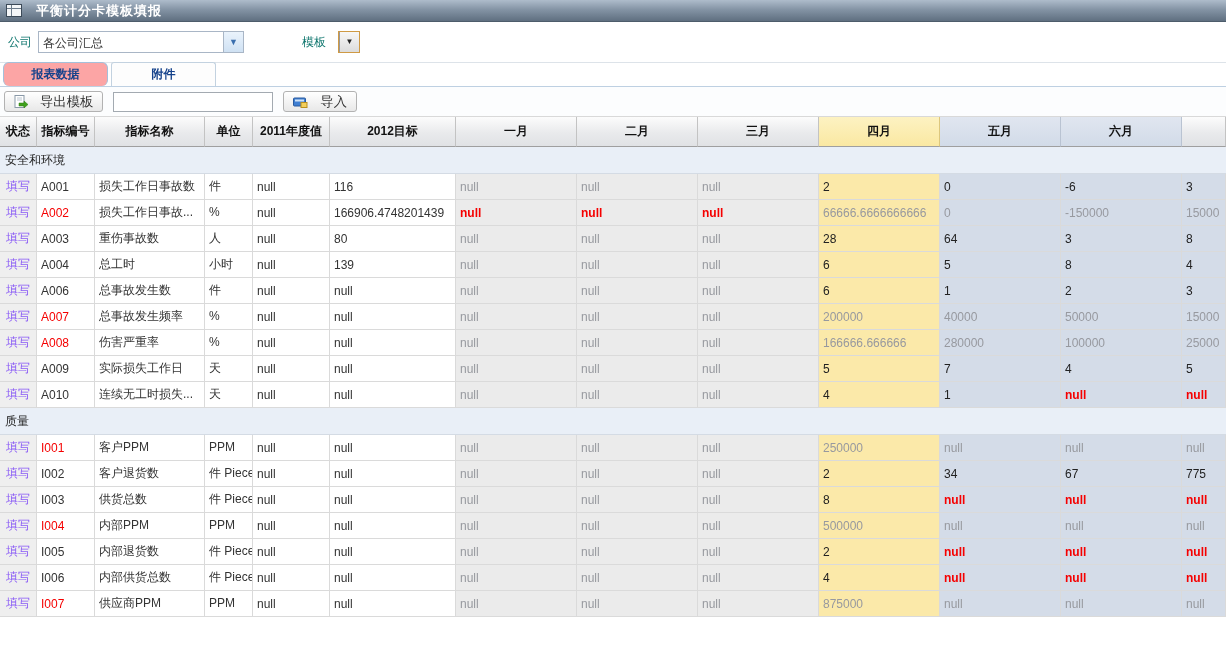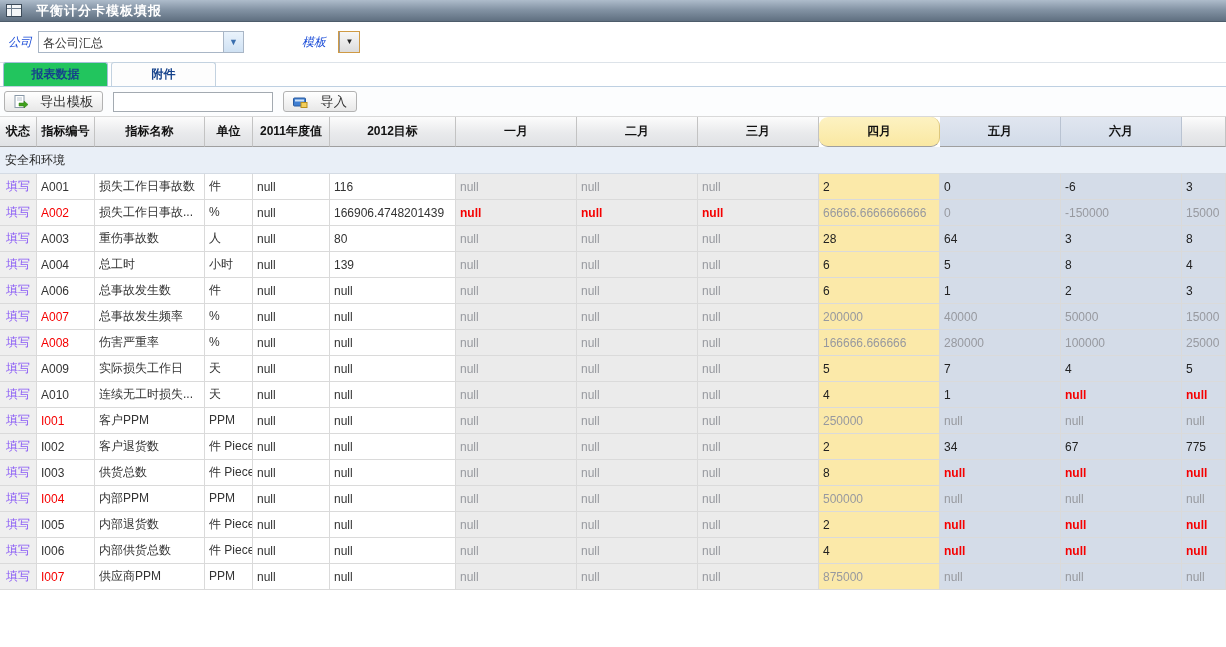--- a/index.html
+++ b/index.html
@@ -12,21 +12,21 @@
     height:21px;display:flex;align-items:center;gap:14px;padding:0 6px;
     background:linear-gradient(#aebccb,#8494a5 45%,#5f6f80);
     border-bottom:1px solid #4d5c6b;
   }
   .titlebar .win-title{color:#fff;font-weight:bold;font-size:13px;letter-spacing:1px;}
   .grid-icon{width:14px;height:11px;background:#f4f6f8;border:1px solid #3c4a58;position:relative;}
   .grid-icon:before{content:"";position:absolute;left:0;right:0;top:3px;border-top:1px solid #6c7b8a;}
   .grid-icon:after{content:"";position:absolute;top:0;bottom:0;left:4px;border-left:1px solid #6c7b8a;}
   
   .querybar{height:40px;display:flex;align-items:center;padding-left:8px;background:#fff;}
-  .field-label{margin-right:6px;color:#1d4ed8;font-style:italic;}
+  .field-label{margin-right:6px;color:#0f766e;}
   .combo{display:flex;height:22px;border:1px solid #a9b6c6;box-sizing:border-box;}
   .combo .combo-text{width:176px;padding:3px 4px 0 4px;background:#fff;overflow:hidden;white-space:nowrap;}
   .combo .trigger{
     width:19px;display:flex;align-items:center;justify-content:center;
     background:linear-gradient(#eaf3fc,#cfe1f3);border-left:1px solid #a9b6c6;
     color:#3a6fae;font-size:9px;line-height:1;
   }
   .combo.template{border:1px solid #cf9a45;margin-left:6px;}
   .combo.template .combo-text{width:176px;padding:3px 2px 0 2px;}
   .combo.template .sel{background:#2e72d2;color:#fff;padding:0 1px;}
@@ -36,40 +36,40 @@
   .spacer28{width:58px;}
   
   .tabstrip{
     height:25px;display:flex;align-items:flex-end;gap:3px;padding-left:3px;
     border-top:1px solid #dde3e9;border-bottom:1px solid #bed0e2;background:#fff;box-sizing:border-box;
   }
   .tab{
     width:103px;height:23px;line-height:23px;text-align:center;font-weight:bold;color:#15428b;
     border:1px solid #c3d2e0;border-bottom:none;border-radius:3px 3px 0 0;background:#fdfdfd;cursor:pointer;
   }
-  .tab.active{background:#22c55e;border-color:#a4c0da;}
+  .tab.active{background:#fca5a5;border-color:#a4c0da;border-radius:6px;}
   
   .btnbar{
     height:30px;display:flex;align-items:center;gap:10px;padding-left:4px;
     background:#fcfdfe;border-bottom:1px solid #d9d9d9;box-sizing:border-box;
   }
   .btn{
     display:inline-flex;align-items:center;gap:12px;height:21px;padding:0 9px;
     border:1px solid #b2b2b2;border-radius:3px;background:linear-gradient(#ffffff,#e8e8e8);
     color:#333;cursor:pointer;white-space:nowrap;
   }
   .file-input{width:152px;height:18px;border:1px solid #a3aab1;font-size:12px;padding:0 3px;}
   
   table.grid{border-collapse:separate;border-spacing:0;table-layout:fixed;width:1226px;}
   table.grid th{
     height:29px;padding:0 2px;font-size:12px;font-weight:bold;color:#111;text-align:center;
     background:linear-gradient(#fcfcfc,#e9eaec 55%,#e0e2e5);
     border-right:1px solid #c3c3c3;border-bottom:1px solid #9f9f9f;overflow:hidden;white-space:nowrap;
   }
-  table.grid th.h-current{background:linear-gradient(#fdf2c2,#fae8a2);border-right-color:#ddc77d;border-radius:9px;}
+  table.grid th.h-current{background:linear-gradient(#fdf2c2,#fae8a2);border-right-color:#ddc77d;}
   table.grid th.h-future{background:linear-gradient(#e0e6f0,#d2dbe8);border-right-color:#b9c3d2;}
   table.grid td{
     height:25px;padding:0 4px;border-right:1px solid #dadada;border-bottom:1px solid #dadada;
     overflow:hidden;white-space:nowrap;color:#333;
   }
   td.status{background:#efefef;text-align:center;padding:0;}
   .fill-link{color:#8b5cf6;cursor:pointer;}
   td.code{color:#2c3a50;}
   td.code.red{color:#f50000;}
   td.unit{white-space:pre-line;line-height:13px;padding-top:2px;padding-bottom:2px;height:auto;min-height:25px;}
@@ -300,20 +300,23 @@
         <td>null</td>
         <td>null</td>
         <td class="m past"><span class="v-muted">null</span></td>
         <td class="m past"><span class="v-muted">null</span></td>
         <td class="m past"><span class="v-muted">null</span></td>
         <td class="m current"><span class="v-dark">4</span></td>
         <td class="m future"><span class="v-dark">1</span></td>
         <td class="m future"><span class="v-red">null</span></td>
         <td class="m future"><span class="v-red">null</span></td>
       </tr>
+      <tr class="section">
+        <td colspan="13">质量</td>
+      </tr>
       <tr>
         <td class="status"><span class="fill-link">填写</span></td>
         <td class="code red">I001</td>
         <td>客户PPM</td>
         <td class="unit">PPM</td>
         <td>null</td>
         <td>null</td>
         <td class="m past"><span class="v-muted">null</span></td>
         <td class="m past"><span class="v-muted">null</span></td>
         <td class="m past"><span class="v-muted">null</span></td>

